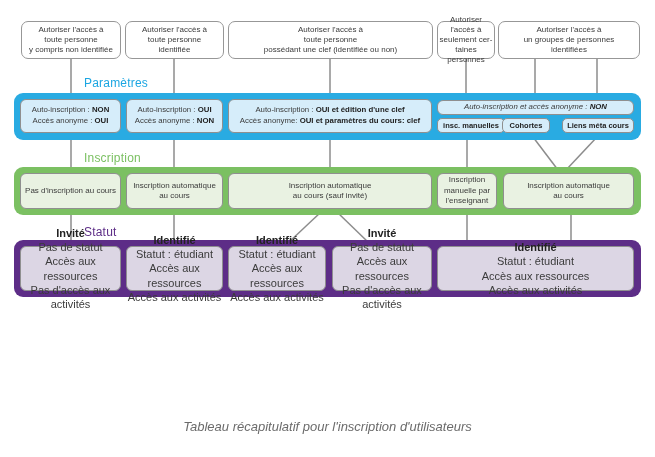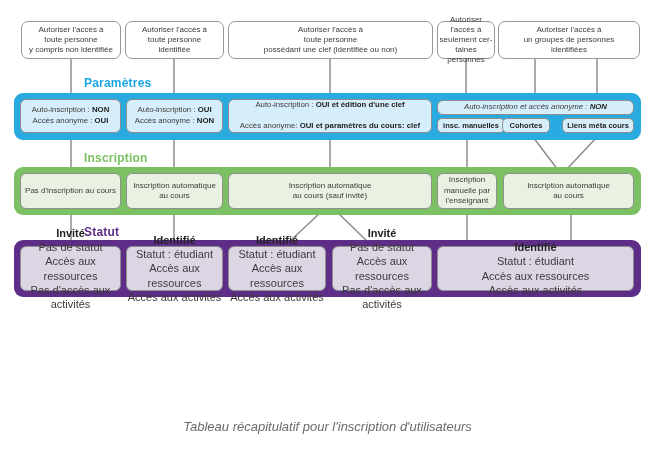--- a/index.html
+++ b/index.html
@@ -12,21 +12,21 @@
     position:absolute;top:21px;height:38px;box-sizing:border-box;
     background:#ffffff;border:1.5px solid #979797;border-radius:7px;
     display:flex;align-items:center;justify-content:center;text-align:center;
     font-size:8px;line-height:1.25;
   }
   .tbox span{white-space:pre-line;}
   .band{position:absolute;left:14px;width:627px;border-radius:9px;box-sizing:border-box;}
   .band-blue{top:93px;height:47px;background:#29abe2;}
   .band-green{top:167px;height:48px;background:#7bc062;}
   .band-purple{top:240px;height:57px;background:#5d2d87;}
-  .slabel{position:absolute;left:84px;font-size:12px;font-weight:bold;letter-spacing:.2px;}
+  .slabel{position:absolute;left:84px;font-size:12px;font-weight:normal;letter-spacing:.2px;}
   .slabel-blue{top:76px;color:#1ba6e2;}
   .slabel-green{top:151px;color:#7bc062;}
   .slabel-purple{top:225px;color:#5d2d87;}
   .pbox{
     position:absolute;box-sizing:border-box;background:#d6edfa;
     border:1.5px solid #8f8f8f;border-radius:6px;
     display:flex;flex-direction:column;align-items:center;justify-content:center;
     font-size:7.8px;line-height:1.35;text-align:center;
   }
   .pline{white-space:nowrap;}
@@ -116,21 +116,21 @@
   <div class="band band-blue"></div>
 
   <div class="pbox" style="left:20px;top:99px;width:101px;height:34px;">
     <div class="pline"><span>Auto-inscription : </span><span class="pb">NON</span></div>
     <div class="pline"><span>Accès anonyme : </span><span class="pb">OUI</span></div>
   </div>
   <div class="pbox" style="left:126px;top:99px;width:97px;height:34px;">
     <div class="pline"><span>Auto-inscription : </span><span class="pb">OUI</span></div>
     <div class="pline"><span>Accès anonyme : </span><span class="pb">NON</span></div>
   </div>
-  <div class="pbox" style="left:228px;top:99px;width:204px;height:34px;justify-content:space-between;">
+  <div class="pbox" style="left:228px;top:99px;width:204px;height:34px;">
     <div class="pline"><span>Auto-inscription : </span><span class="pb">OUI et édition d'une clef</span></div>
     <div class="pline"><span>Accès anonyme: </span><span class="pb">OUI et paramètres du cours: clef</span></div>
   </div>
   <div class="pbox" style="left:437px;top:100px;width:197px;height:15px;font-style:italic;">
     <div class="pline"><span>Auto-inscription et accès anonyme : </span><span class="pb">NON</span></div>
   </div>
   <div class="minibox" style="left:437px;top:118px;width:68px;height:15px;text-align:center;">insc. manuelles</div>
   <div class="minibox" style="left:502px;top:118px;width:48px;height:15px;">Cohortes</div>
   <div class="minibox" style="left:562px;top:118px;width:72px;height:15px;">Liens méta cours</div>
 

